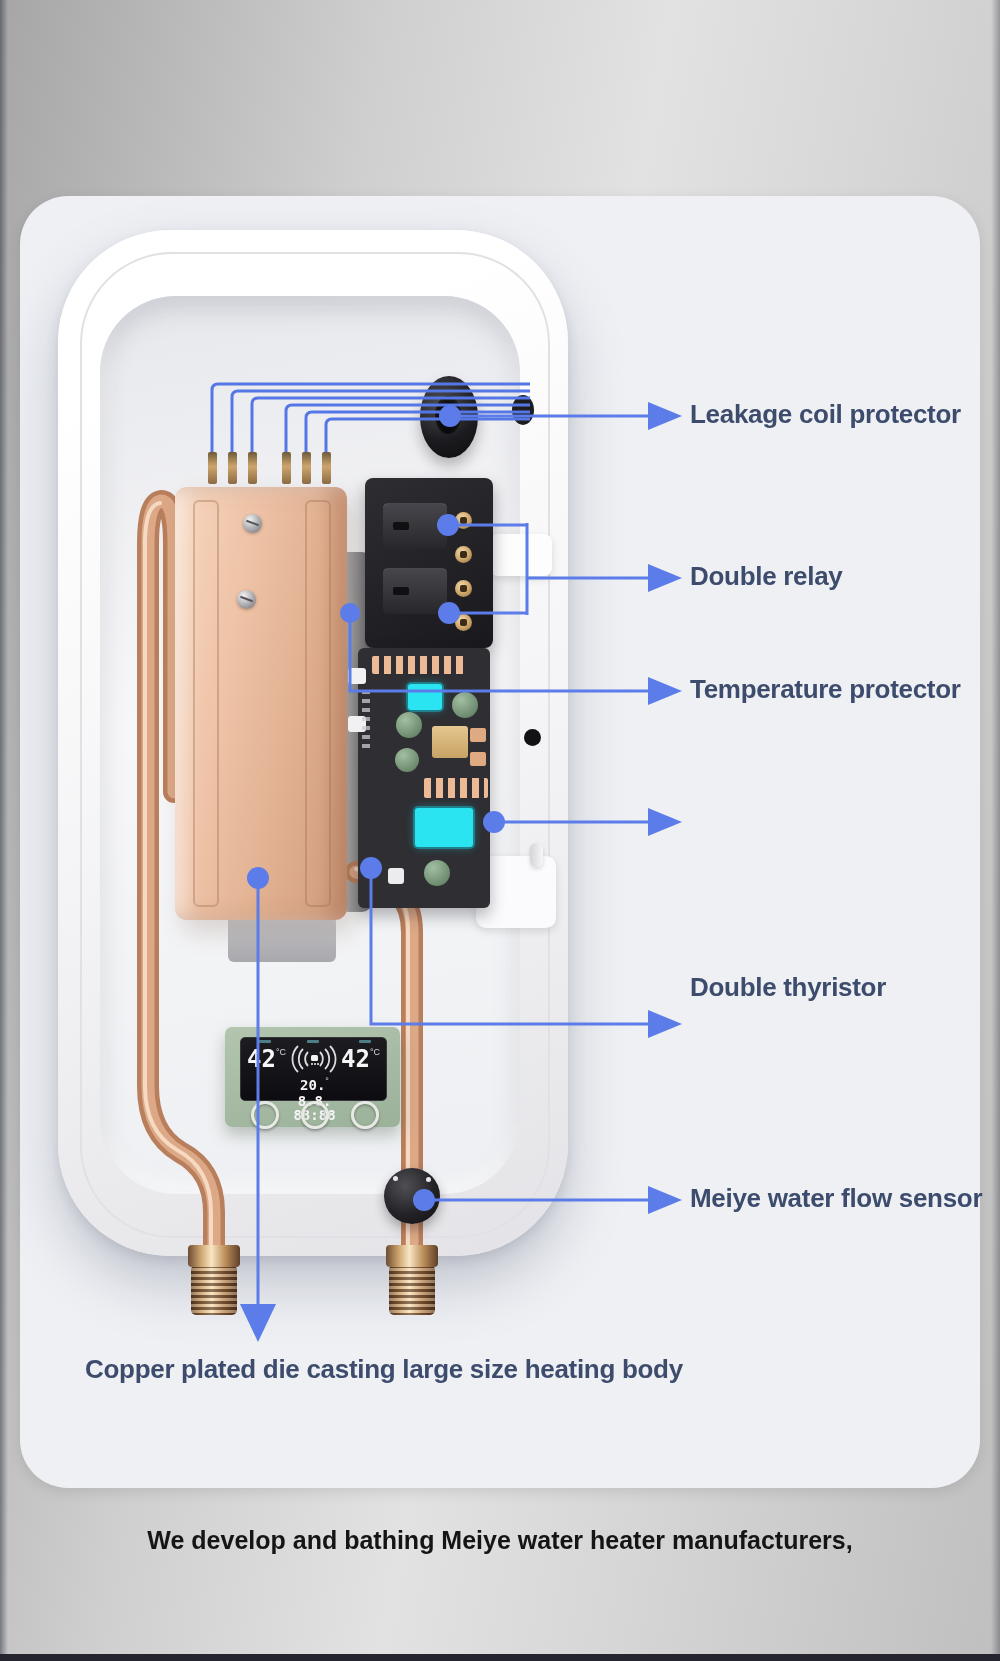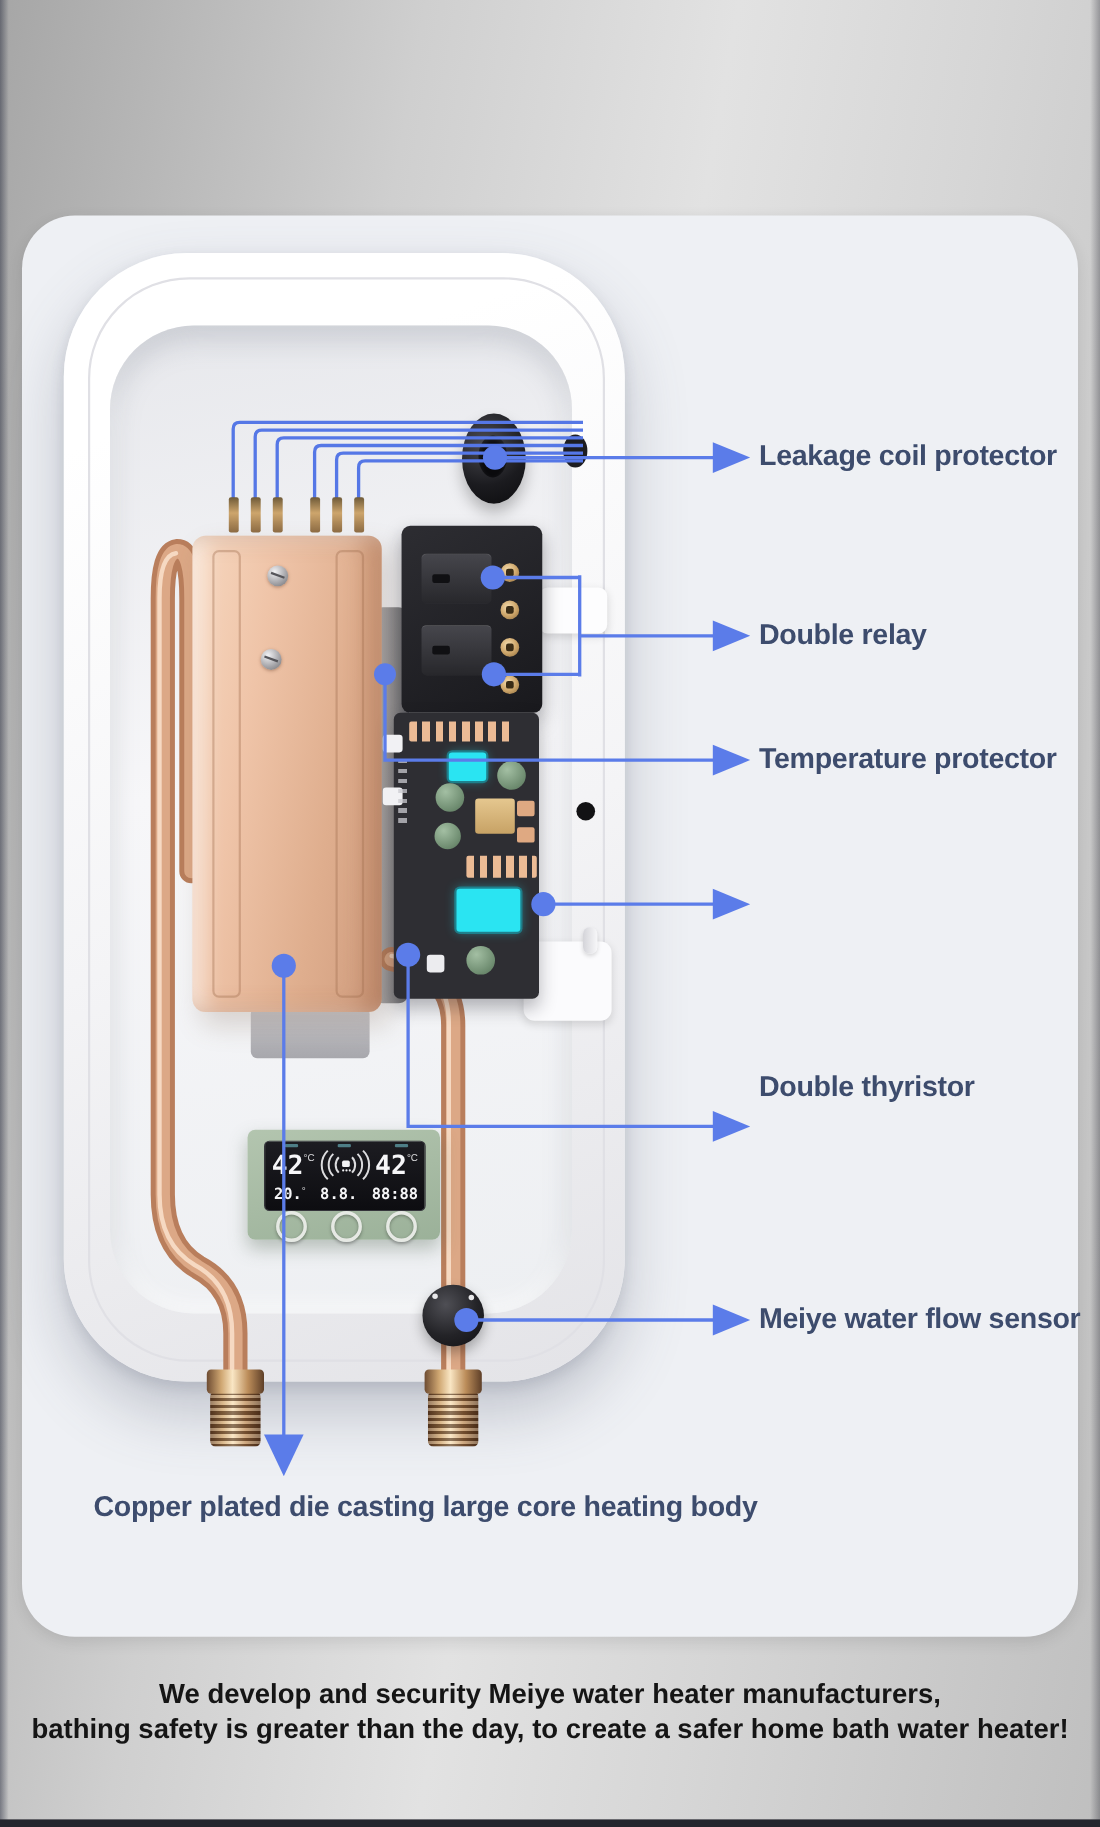--- a/index.html
+++ b/index.html
@@ -69,21 +69,21 @@
   .wcomp{position:absolute;left:348px;width:18px;height:16px;border-radius:3px;background:#f1f1f4;}
   .tinycol{position:absolute;left:362px;top:690px;width:8px;height:62px;
     background:repeating-linear-gradient(180deg,#caCad0 0 4px,transparent 4px 9px);opacity:.75;}
   .wcap{position:absolute;width:16px;height:16px;border-radius:3px;background:#ececef;}
   
   .dmod{position:absolute;left:225px;top:1027px;width:175px;height:100px;border-radius:7px;
     background:linear-gradient(165deg,#b3c5af,#9bb199);box-shadow:0 8px 16px rgba(80,100,80,.35);}
   .screen{position:absolute;left:240px;top:1037px;width:145px;height:62px;border-radius:5px;
     background:linear-gradient(180deg,#1c1c21,#0d0d11);border:1px solid #35353b;color:#f6f6f8;}
   .srow1{position:absolute;left:6px;top:6px;right:6px;height:30px;display:flex;align-items:center;justify-content:space-between;}
-  .srow2{position:absolute;left:8px;top:38px;right:6px;height:20px;display:flex;align-items:center;justify-content:space-between;}
+  .srow2{position:absolute;left:8px;top:38px;right:6px;height:20px;display:flex;align-items:center;justify-content:space-between;flex-direction:column;}
   .seg{font-family:"DejaVu Sans Mono",monospace;font-weight:bold;}
   .big{font-size:24px;line-height:1;}
   .small{font-size:14px;line-height:1;}
   .sup{font-size:9px;vertical-align:top;opacity:.85;}
   .micro{position:absolute;top:2px;width:12px;height:3px;background:rgba(130,225,235,.5);border-radius:1px;}
   .knob{position:absolute;top:1101px;width:22px;height:22px;border-radius:50%;border:3px solid #e6e9e4;
     box-shadow:0 2px 3px rgba(0,0,0,.3),inset 0 1px 3px rgba(0,0,0,.35);}
   
   .hall{position:absolute;left:384px;top:1168px;width:56px;height:56px;border-radius:50%;
     background:radial-gradient(circle at 38% 32%,#50505six,#232327 55%,#101013);
@@ -264,23 +264,22 @@
       <path d="M648 1186 L682 1200 L648 1214 Z"></path>
       <path d="M240 1304 L276 1304 L258 1342 Z"></path>
     </g>
   </svg>
 
   <div class="lbl" style="left:690px;top:399px">Leakage coil protector</div>
   <div class="lbl" style="left:690px;top:561px">Double relay</div>
   <div class="lbl" style="left:690px;top:674px">Temperature protector</div>
   <div class="lbl" style="left:690px;top:972px">Double thyristor</div>
   <div class="lbl" style="left:690px;top:1183px">Meiye water flow sensor</div>
-  <div class="lbl" style="left:85px;top:1354px">Copper plated die casting large core heating body</div>
+  <div class="lbl" style="left:85px;top:1354px">Copper plated die casting large size heating body</div>
 
   <div class="footer">
-    <div>We develop and security Meiye water heater manufacturers,</div>
-    <div>bathing safety is greater than the day, to create a safer home bath water heater!</div>
+    <div>We develop and bathing Meiye water heater manufacturers,</div>
   </div>
 
   <div class="edge-l"></div>
   <div class="edge-r"></div>
   <div class="botbar"></div>
 </div>
 
 </body></html>

